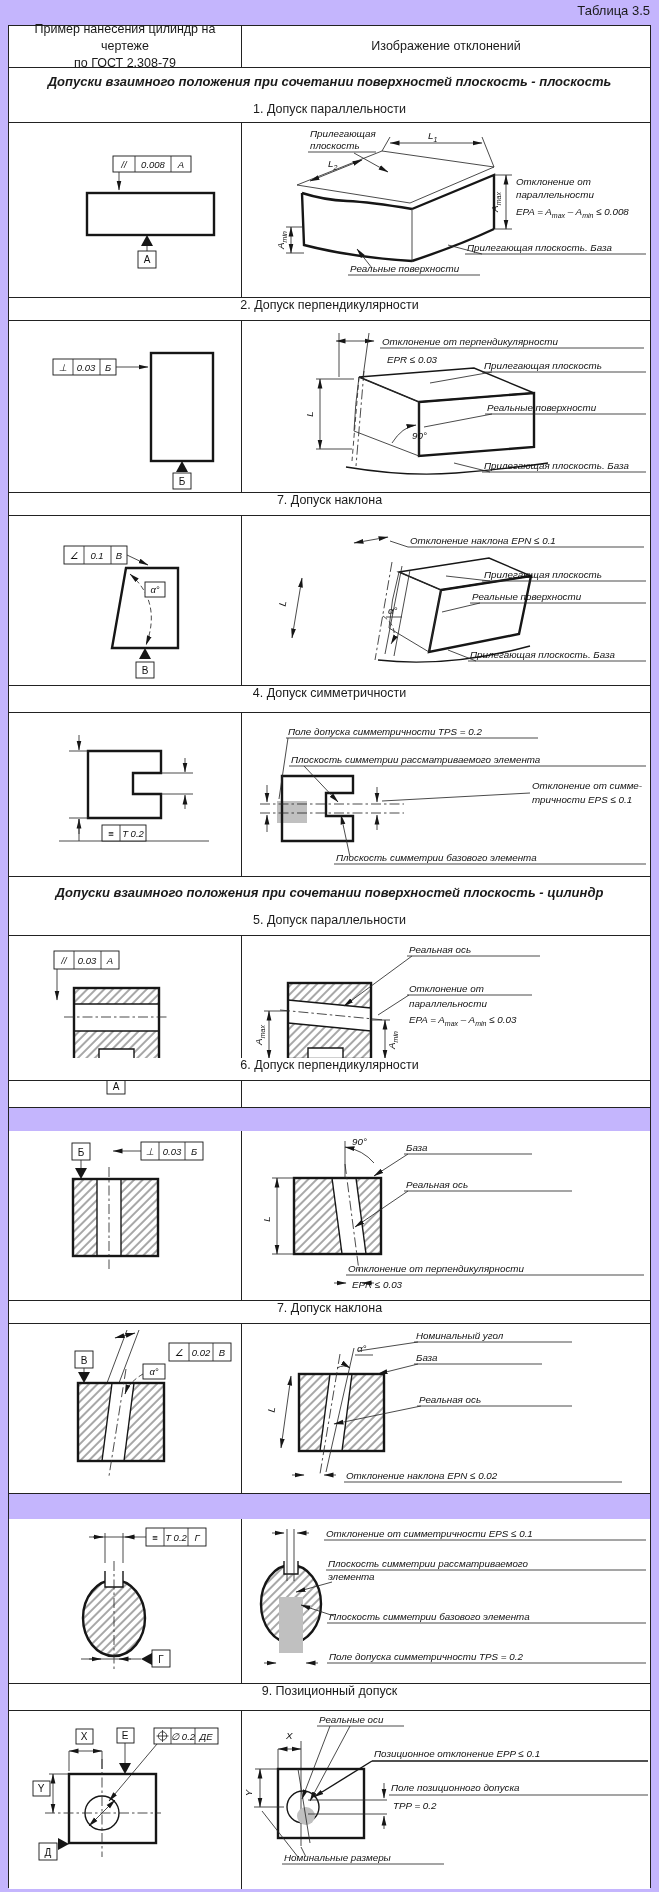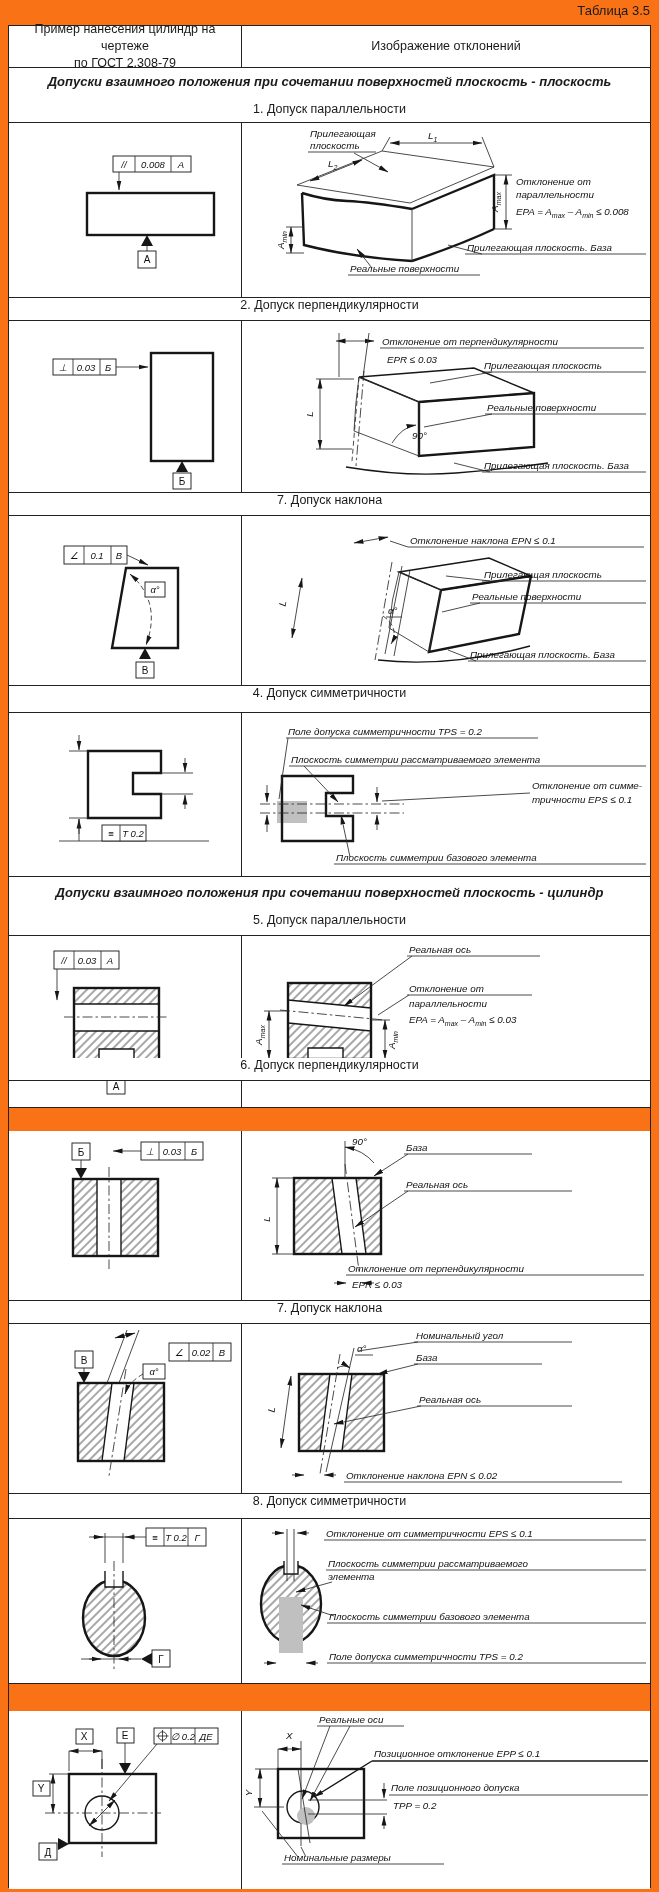--- a/index.html
+++ b/index.html
@@ -1,16 +1,16 @@
 <!DOCTYPE html>
 <html><head>
 <meta charset="utf-8">
 <style>
   html,body{margin:0;padding:0;background:#fff;}
-  .page{position:relative;width:659px;height:1892px;background:#f97316;
+  .page{position:relative;width:659px;height:1892px;background:#c4b5fd;
         font-family:"Liberation Sans",sans-serif;color:#1a1a1a;overflow:hidden;}
   .caption{position:absolute;top:3px;right:9px;font-size:13px;}
   .tbl{position:absolute;left:8px;top:25px;width:643px;height:1863px;
        border:1.6px solid #222;box-sizing:border-box;}
   .band{position:absolute;left:0;width:100%;box-sizing:border-box;
         border-bottom:1.5px solid #222;background:#fff;}
   .hdr{display:flex;}
   .hcell{display:flex;flex-direction:column;align-items:center;justify-content:center;
          font-size:12.5px;text-align:center;line-height:1.35;}
   .hl{width:233px;border-right:1.5px solid #222;box-sizing:border-box;}
@@ -591,23 +591,20 @@
           <g>
             <line x1="50" y1="151" x2="62" y2="151" class="tn" marker-end="url(#ar)"></line>
             <line x1="94" y1="151" x2="82" y2="151" class="tn" marker-end="url(#ar)"></line>
             <text class="lbl" x="104" y="155">Отклонение наклона EPN ≤ 0.02</text>
             <line x1="102" y1="158" x2="380" y2="158" class="tn"></line>
           </g>
         </svg>
       </div>
     </div>
 
-    <div class="band ttl" style="top:1468px;height:25px">
-      <span>8. Допуск симметричности</span>
-    </div>
 
     <div class="band row" style="top:1493px;height:165px">
       <div class="cl">
         <svg width="231" height="163" viewBox="0 0 231 163">
           <g>
             <rect x="137" y="9" width="60" height="18" class="fw"></rect>
             <line x1="155" y1="9" x2="155" y2="27" class="tn"></line>
               <line x1="179" y1="9" x2="179" y2="27" class="tn"></line>
             <text class="frt" x="146" y="22">≡</text>
             <text class="frt" x="167" y="22">T 0.2</text>
@@ -666,20 +663,23 @@
           <g>
             <text class="lbl" x="87" y="141">Поле допуска симметричности TPS = 0.2</text>
             <line x1="85" y1="144" x2="404" y2="144" class="tn"></line>
             <line x1="22" y1="144" x2="34" y2="144" class="tn" marker-end="url(#ar)"></line>
             <line x1="76" y1="144" x2="64" y2="144" class="tn" marker-end="url(#ar)"></line>
           </g>
         </svg>
       </div>
     </div>
 
+    <div class="band ttl" style="top:1658px;height:27px">
+      <span>9. Позиционный допуск</span>
+    </div>
 
     <div class="band row" style="top:1685px;height:178px;border-bottom:none">
       <div class="cl">
         <svg width="231" height="176" viewBox="0 0 231 176">
           <g>
             <rect x="67" y="18" width="17" height="15" class="fw"></rect>
             <text class="dt" x="75" y="29">X</text>
             <line x1="60" y1="40" x2="93" y2="40" class="tn" marker-start="url(#ar)" marker-end="url(#ar)"></line>
             <line x1="60" y1="40" x2="60" y2="60" class="tn"></line>
               <line x1="93" y1="40" x2="93" y2="58" class="tn"></line>

